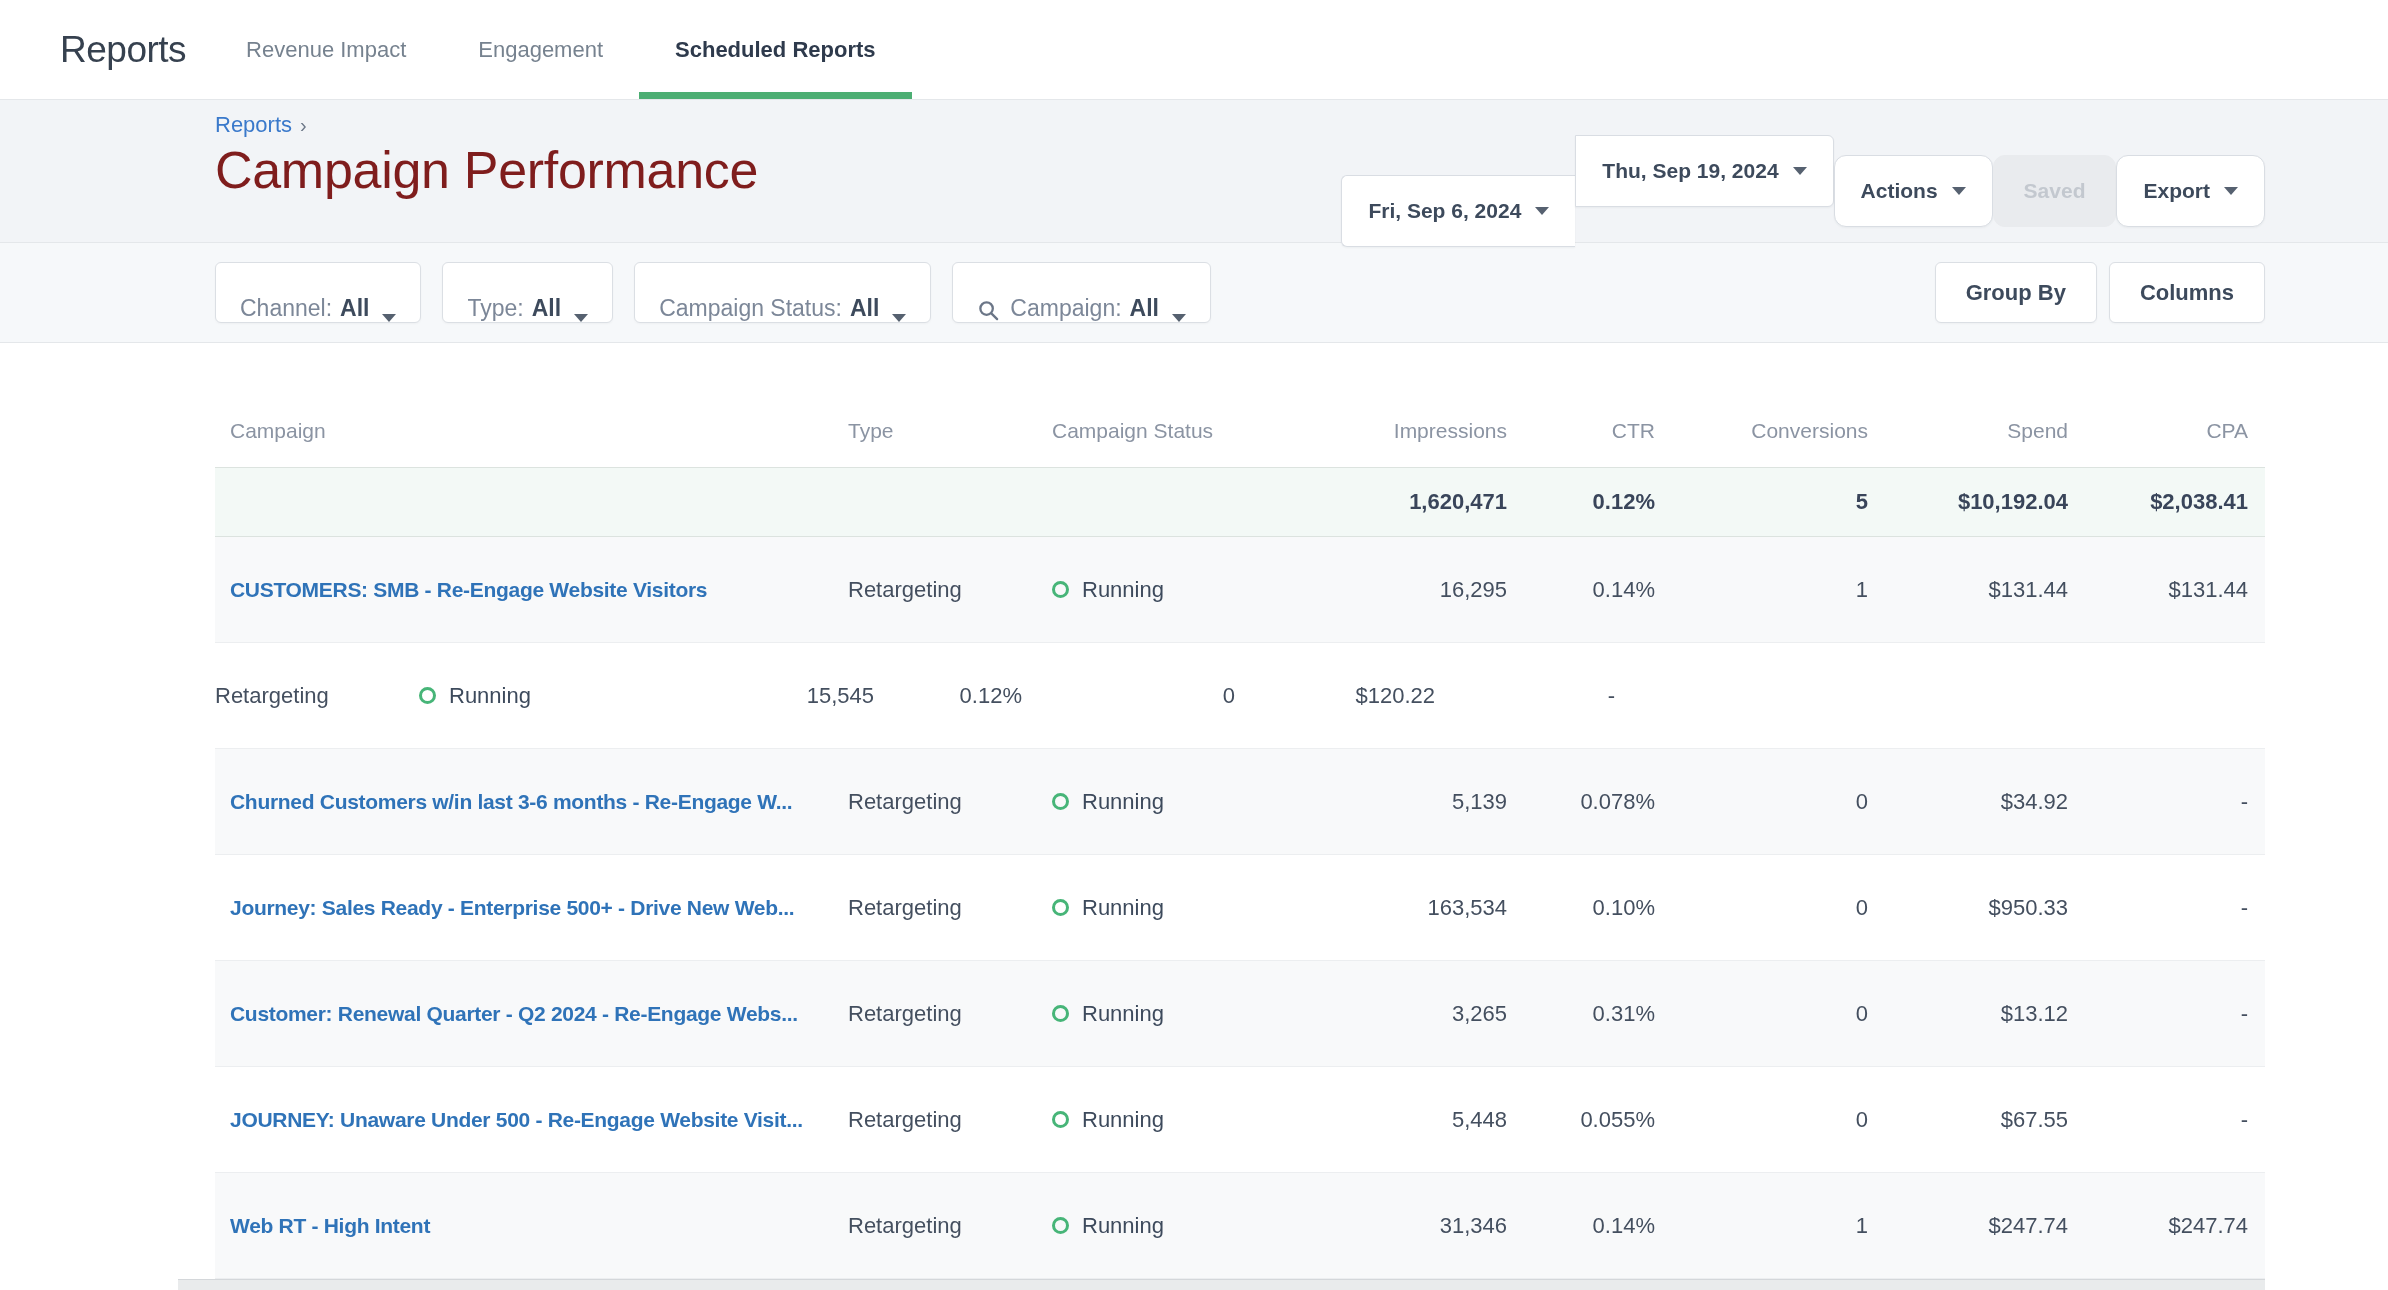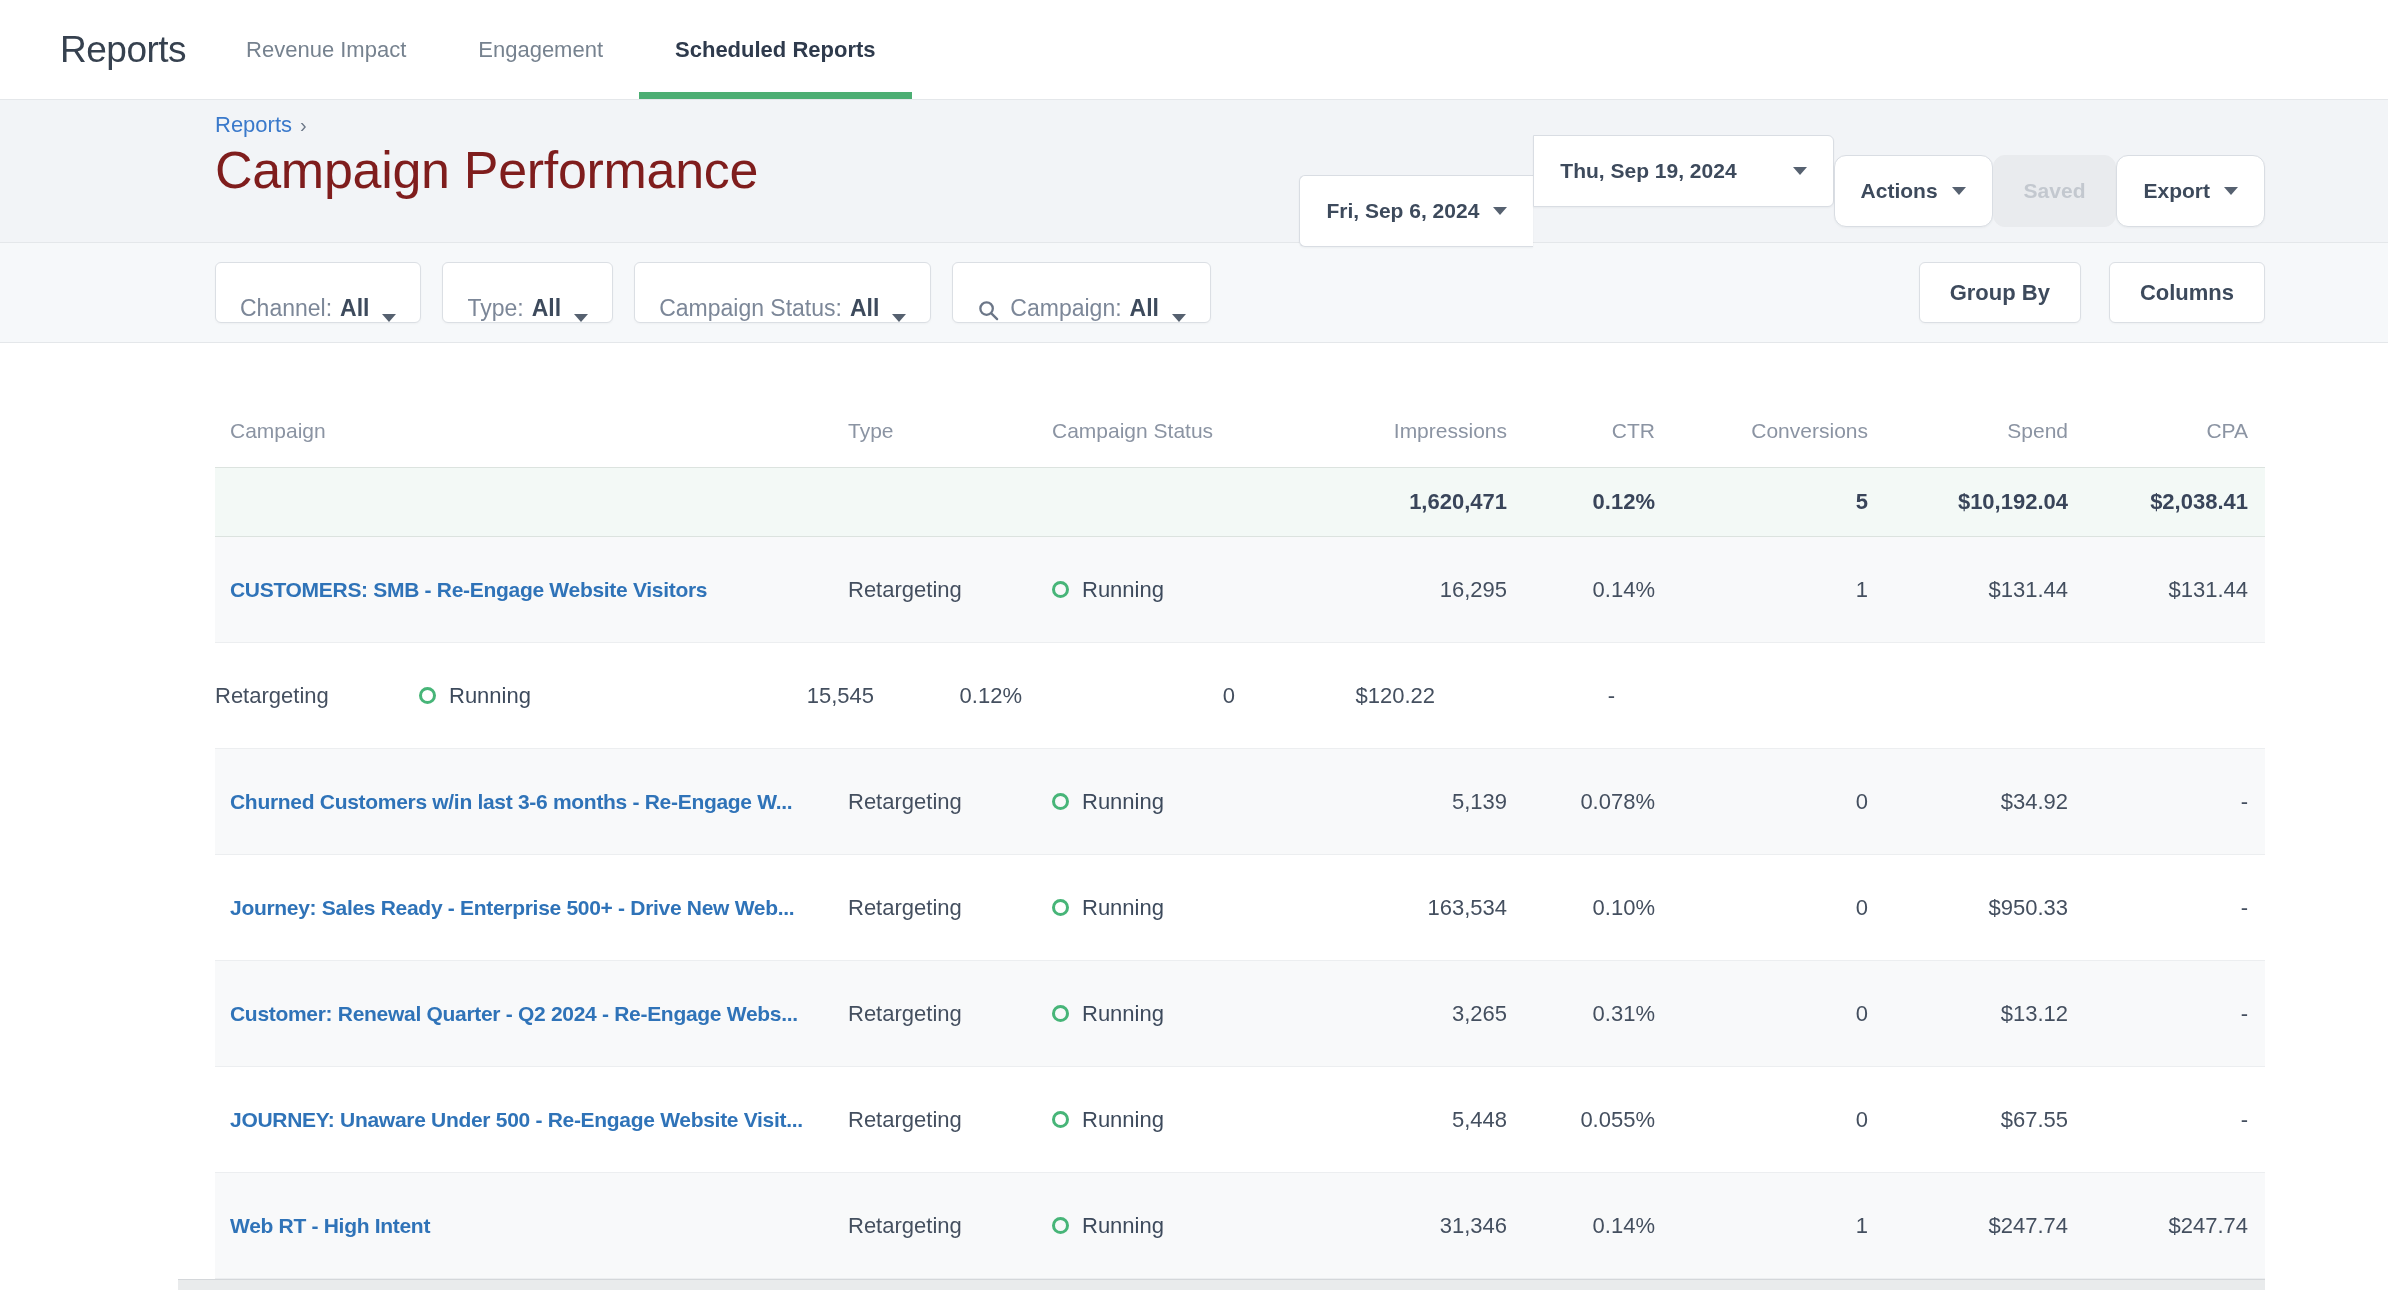--- a/index.html
+++ b/index.html
@@ -31,21 +31,21 @@
   .page-title { margin-top:9px; font-size:52px; line-height:48px; font-weight:500;
                 color:#7f1d1d; letter-spacing:-0.3px; }
 
   .toolbar { position:absolute; right:123px; top:35px; display:flex; align-items:center; }
   .btn { height:72px; background:#fff; border:1px solid #d9dde3; border-radius:12px;
          display:flex; align-items:center; padding:0 26px; font-size:21px; font-weight:600;
          color:#3d4a5c; cursor:pointer; box-shadow:0 1px 2px rgba(40,50,60,.05);
          white-space:nowrap; }
   .date-group { display:flex; }
   .date-group .btn:first-child { border-radius:6px 0 0 6px; border-right:none;margin-top:40px; }
-  .date-group .btn:last-child  { border-radius:0 6px 6px 0;gap:42px; }
+  .date-group .btn:last-child  { border-radius:0 6px 6px 0; }
   .btn + .btn, .date-group + .btn, .btn + .date-group { margin-left:0; }
   .ml20 { margin-left:20px; }
   .btn.disabled { background:#e9ebee; border-color:#e9ebee; color:#c3c8cf;
                   box-shadow:none; cursor:default; padding:0 30px; }
   .caret { width:0; height:0; border-left:7px solid transparent;
            border-right:7px solid transparent; border-top:8px solid #566170;
            margin-left:14px; flex:0 0 auto; }
 
   
   .filter-bar { height:100px; background:#f6f8fa; border-bottom:1px solid #e4e7ea;
@@ -56,21 +56,21 @@
           display:flex; align-items:flex-end; padding:0 24px; font-size:23px;
           cursor:pointer; box-shadow:0 1px 2px rgba(40,50,60,.04); white-space:nowrap; }
   .flabel { color:#7c8798; margin-right:8px; }
   .fvalue { color:#3d4a5c; font-weight:700; }
   .fbtn .caret { border-top-width:8px; margin-left:13px; }
   .search-icon { display:flex; margin-right:10px; }
   .sq-btn { height:61px; background:#fff; border:1px solid #dbdfe4; border-radius:6px;
             display:flex; align-items:center; padding:0 30px; font-size:22px;
             font-weight:700; color:#3d4a5c; cursor:pointer;
             box-shadow:0 1px 2px rgba(40,50,60,.04); }
-  .rgroup { display:flex; gap:28px; }
+  .rgroup { display:flex; gap:12px; }
 
   
   .content { padding:0 123px 0 215px; background:#fff; }
   .table { width:2050px; }
   .thead, .srow, .trow { display:flex; align-items:center; padding-right:17px; }
   .thead { height:124px; align-items:flex-end; padding-bottom:24px; }
   .th { font-size:21px; color:#8b94a3; font-weight:400; cursor:pointer; }
   .c-campaign { flex:1 1 auto; min-width:0; padding-left:15px; }
   .c-type { width:204px; flex:0 0 auto; }
   .c-status { width:250px; flex:0 0 auto; display:flex; align-items:center; }

